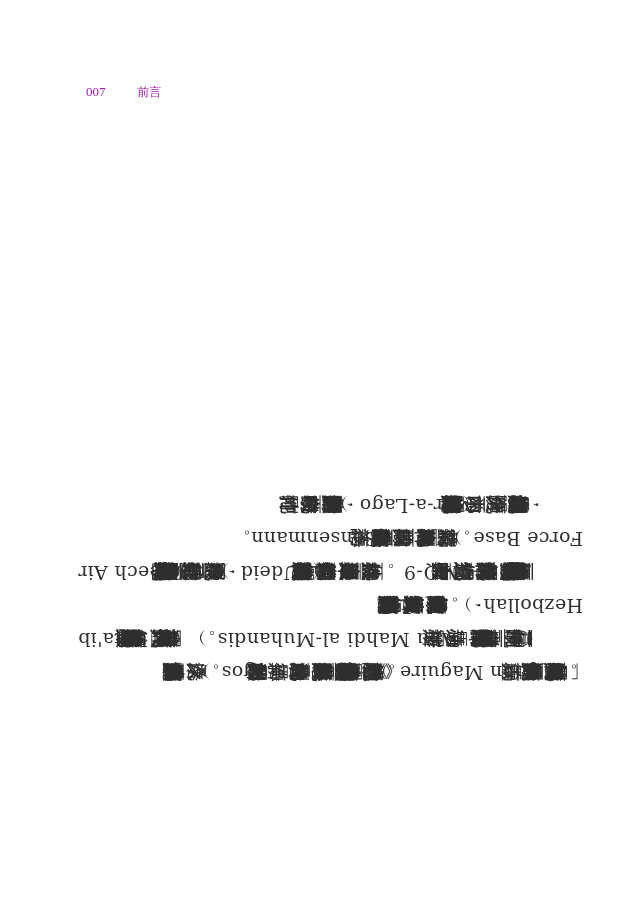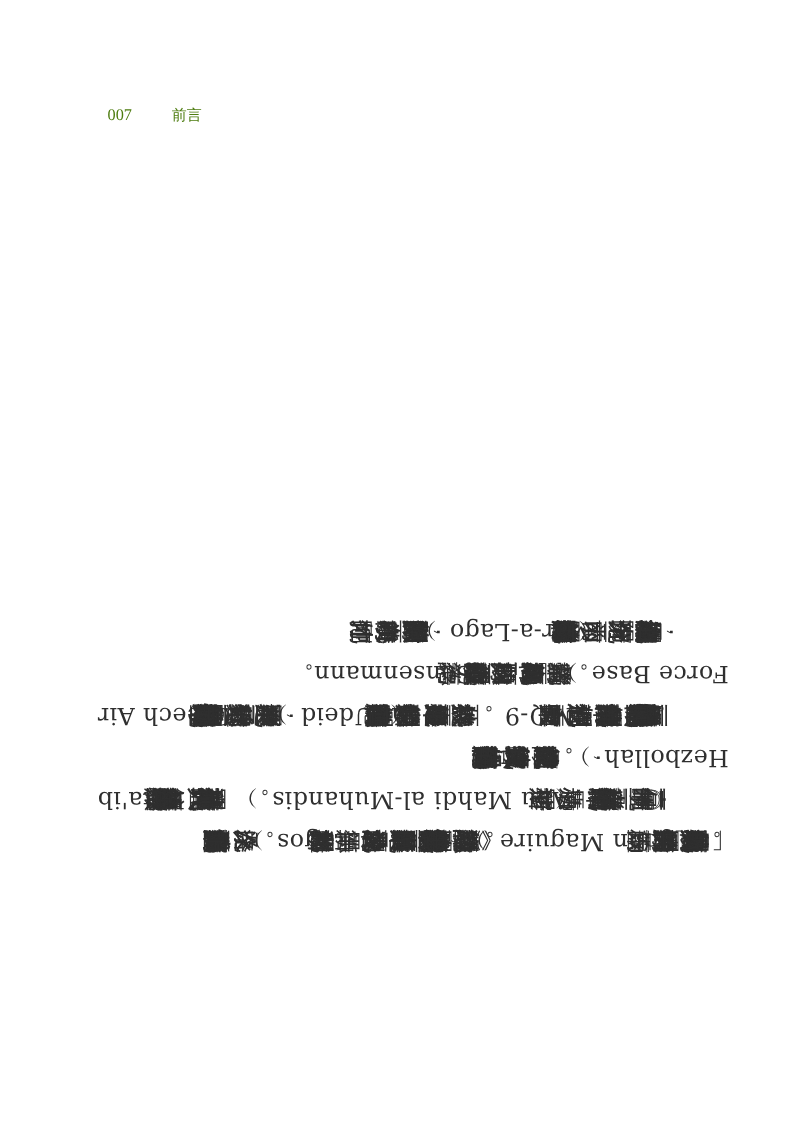--- a/index.html
+++ b/index.html
@@ -1,18 +1,18 @@
 <!DOCTYPE html>
 <html><head>
 <meta charset="utf-8">
 <style>
   html, body { margin: 0; padding: 0; background: #ffffff; }
   body { width: 642px; height: 900px; position: relative; overflow: hidden;
          font-family: "DejaVu Serif", "Liberation Serif", serif; color: #333333; }
-  .header { position: absolute; left: 86px; top: 84px; font-size: 12px; color: #4d7c0f; }
+  .header { position: absolute; left: 86px; top: 84px; font-size: 12px; color: #a21caf; }
   .header .page-num { font-family: "Liberation Serif", serif; font-size: 13px; }
   .header .section { margin-left: 28px; font-size: 12px; }
   
   .body-wrap { position: absolute; left: 78px; top: 164px; width: 505px; height: 525px; }
   .body-rot { position: absolute; left: 0; top: 0;
               width: 525px; height: 505px;
               transform-origin: 0 0;
               transform: translate(505px, 0) rotate(90deg); }
   .vtext { writing-mode: vertical-rl; width: 525px; height: 505px;
            font-size: 19px; line-height: 33.5px; letter-spacing: 0.3px;

